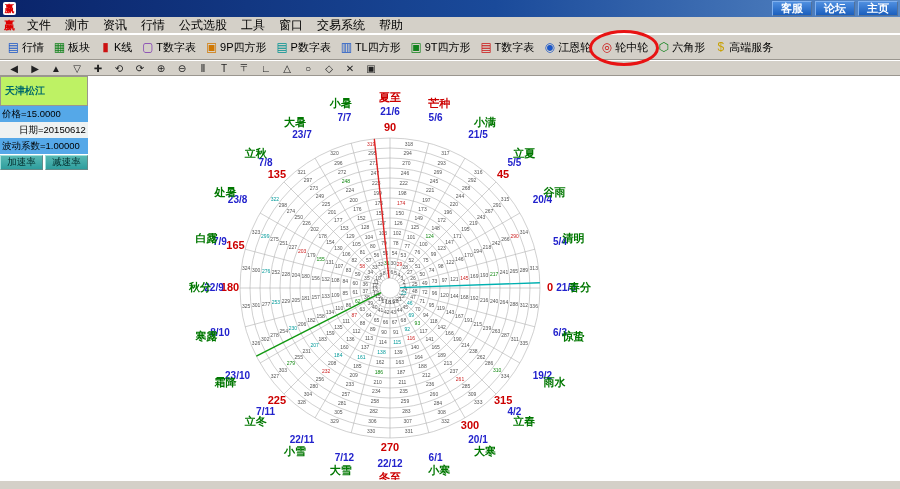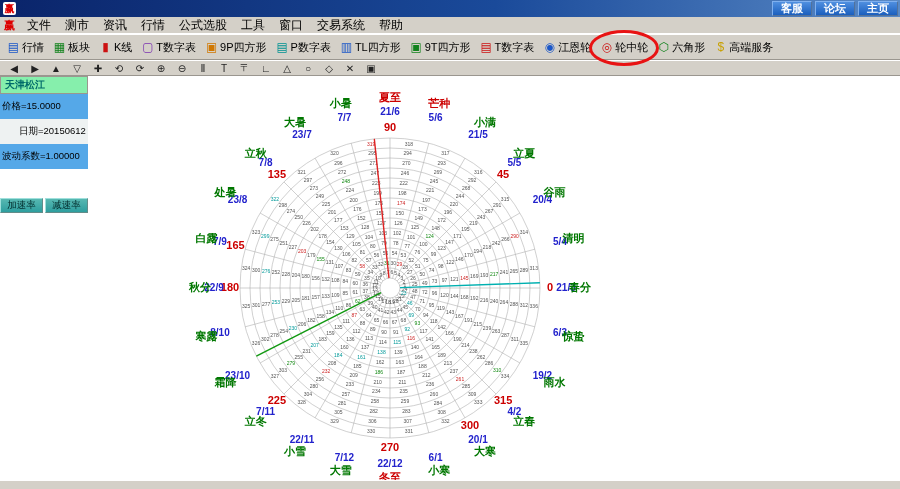--- a/index.html
+++ b/index.html
@@ -37,30 +37,30 @@
     border-top:1px solid #fff; border-bottom:1px solid #9a968f; padding-left:4px; gap:1px;}
   .dt-btn{ width:20px; height:15px; font-size:10px; color:#222; display:flex; align-items:center;
     justify-content:center; cursor:pointer; border:1px solid transparent;}
 
   
   .main{ position:absolute; top:76px; left:0; width:900px; height:404px; background:#ffffff; }
   #wheel{ position:absolute; top:0; left:0; }
 
   
   .sidebar{ position:absolute; top:76px; left:0; width:88px; font-size:10px; z-index:5;}
-  .sb-stock{ height:18px; background:#86efac; color:#006a6a; font-weight:bold;
+  .sb-stock{ height:30px; background:#bef264; color:#006a6a; font-weight:bold;
     display:flex; align-items:center; padding-left:4px; border:1px solid #9a968f;}
-  .sb-row{ height:25px; display:flex; align-items:center; padding-left:2px; color:#000;
+  .sb-row{ height:16px; display:flex; align-items:center; padding-left:2px; color:#000;
     white-space:nowrap; overflow:hidden; font-size:9.5px;}
   .sb-blue{ background:#55a8e8; }
   .sb-plain{ background:#eef2f2;padding-left:19px; }
   .sb-btns{ display:flex; gap:2px; margin-top:1px;}
   .sb-btn{ flex:1; height:15px; background:linear-gradient(180deg,#57b8b2,#2e9e9e);
     border:1px outset #9fe0dc; font-size:9.5px; display:flex; align-items:center;
-    justify-content:center; cursor:pointer; color:#002a2a;margin-top:28px;}
+    justify-content:center; cursor:pointer; color:#002a2a;}
 
   
   .statusbar{ position:absolute; bottom:0; left:0; width:900px; height:9px;
     background:#d4d0c8; border-top:1px solid #fff; }
 </style>
 </head>
 <body>
 
 <div class="titlebar">
   <span class="app-logo">赢</span>

